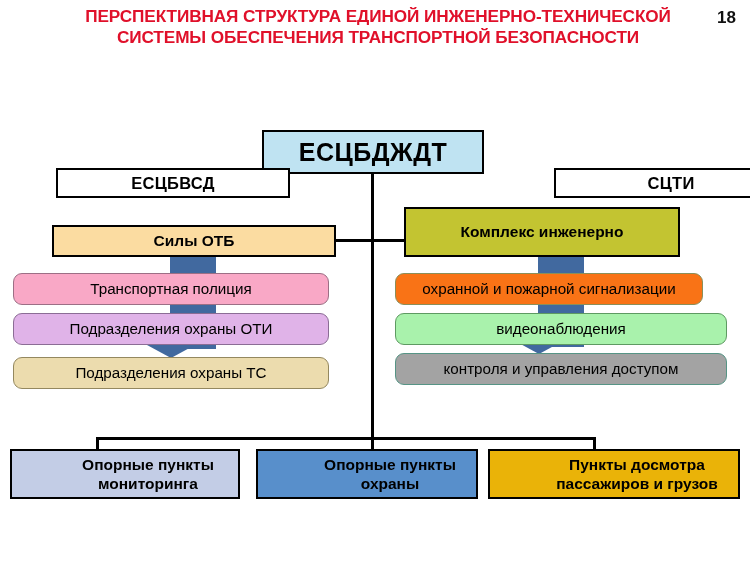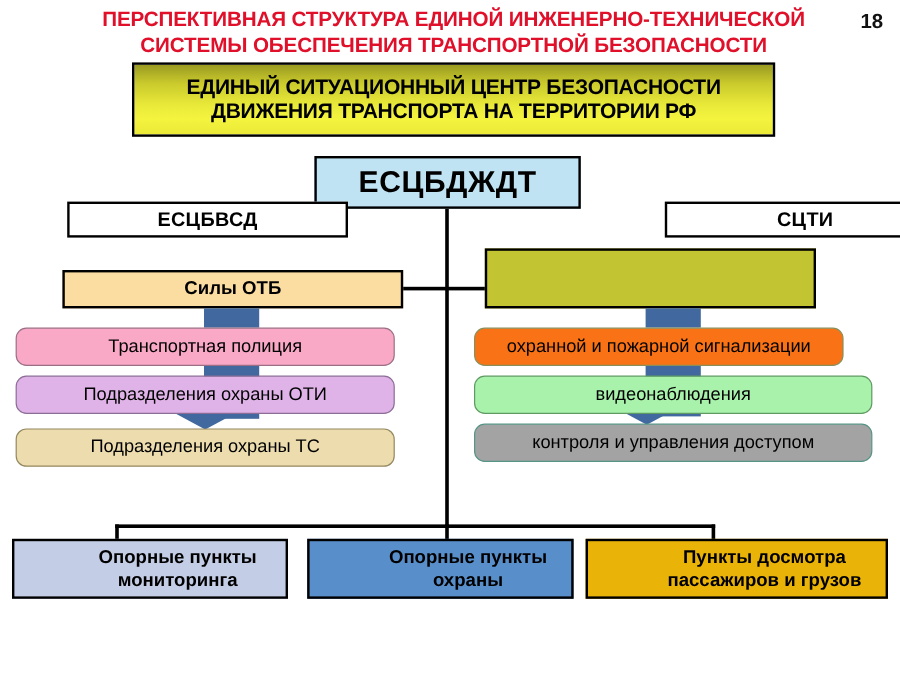--- a/index.html
+++ b/index.html
@@ -159,40 +159,34 @@
 <body>
 
 <div id="stage">
 
   <div class="title-block">
     <span class="title-line">ПЕРСПЕКТИВНАЯ СТРУКТУРА ЕДИНОЙ ИНЖЕНЕРНО-ТЕХНИЧЕСКОЙ</span>
     <span class="title-line">СИСТЕМЫ ОБЕСПЕЧЕНИЯ ТРАНСПОРТНОЙ БЕЗОПАСНОСТИ</span>
   </div>
   <div class="page-number">18</div>
 
-  <div class="box banner">
-    <div>
-      <span>ЕДИНЫЙ СИТУАЦИОННЫЙ ЦЕНТР БЕЗОПАСНОСТИ</span><br>
-      <span>ДВИЖЕНИЯ ТРАНСПОРТА НА ТЕРРИТОРИИ РФ</span>
-    </div>
-  </div>
 
   <div class="box central">ЕСЦБДЖДТ</div>
 
   <div class="ln v" style="left:371px; top:174px; height:266px;"></div>
 
   <div class="ln h" style="left:334px; top:239px; width:74px;"></div>
 
   <div class="box plain-label label-left">ЕСЦБВСД</div>
   <div class="box lvl2 forces">Силы ОТБ</div>
 
   <div class="box plain-label label-right">СЦТИ</div>
   <div class="box lvl2 complex">
     <div>
-      <br>
+      <span>Комплекс инженерно</span><br>
     </div>
   </div>
 
   <div class="arrow" style="left:170px; top:257px; width:46px; height:16px;"></div>
   <div class="arrow" style="left:170px; top:305px; width:46px; height:10px;"></div>
   <div class="arrow" style="left:170px; top:345px; width:46px; height:4px;"></div>
   <div class="arrow-head" style="left:147px; top:345px;"></div>
 
   <div class="arrow" style="left:538px; top:257px; width:46px; height:16px;"></div>
   <div class="arrow" style="left:538px; top:305px; width:46px; height:10px;"></div>

